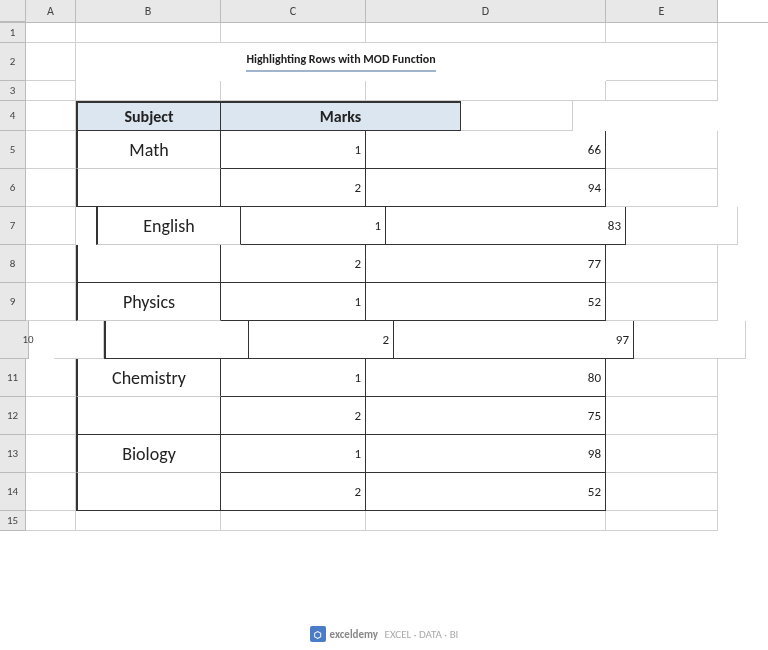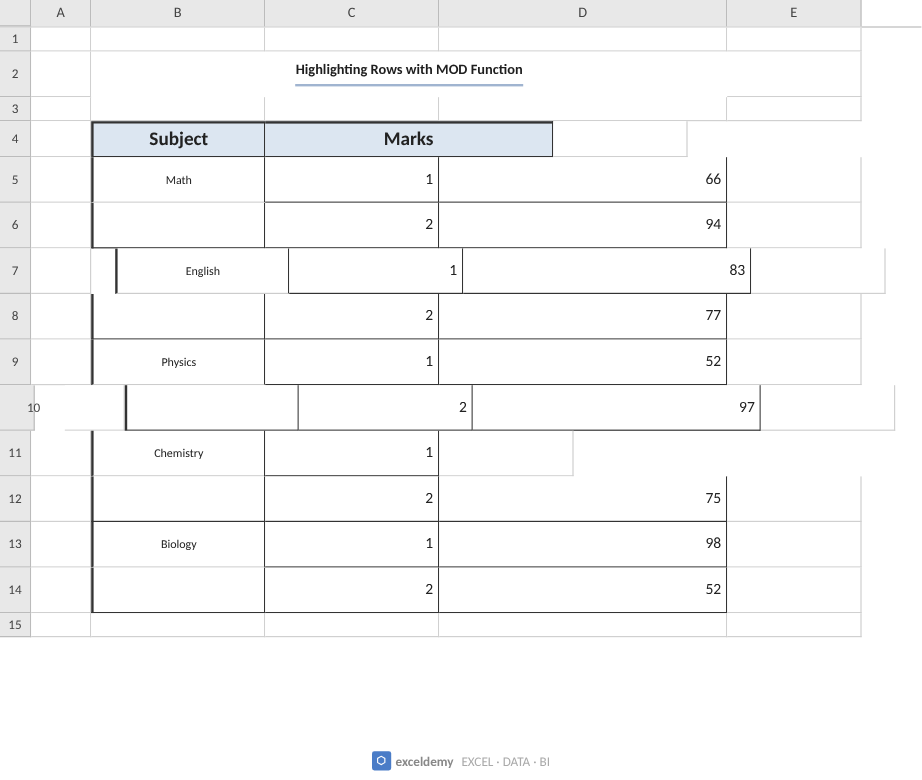--- a/index.html
+++ b/index.html
@@ -155,21 +155,21 @@
     .hdr-cell {
       background: #dce6f1;
       font-weight: bold;
       justify-content: center;
       font-size: 16px;
     }
 
     
     .subject-cell {
       justify-content: center;
-      font-size: 10px;
+      font-size: 18px;
     }
 
     
     .num-cell {
       justify-content: flex-end;
       font-size: 13px;
     }
 
     
     .watermark {
@@ -310,20 +310,21 @@
         <div class="cell col-b subject-cell tbl-border-left tbl-border-inner"></div>
         <div class="cell col-c num-cell tbl-border-inner">2</div>
         <div class="cell col-d num-cell tbl-border-right tbl-border-inner">97</div>
         <div class="cell col-e"></div>
       </div>
 
       <div class="grid-row rh-11">
         <div class="cell col-a"></div>
         <div class="cell col-b subject-cell tbl-border-left tbl-border-inner" style="border-bottom:1px solid #ccc !important;">Chemistry</div>
         <div class="cell col-c num-cell tbl-border-inner">1</div>
+        <div class="cell col-d num-cell tbl-border-right tbl-border-inner">80</div>
         <div class="cell col-e"></div>
       </div>
 
       <div class="grid-row rh-12">
         <div class="cell col-a"></div>
         <div class="cell col-b subject-cell tbl-border-left tbl-border-inner"></div>
         <div class="cell col-c num-cell tbl-border-inner">2</div>
         <div class="cell col-d num-cell tbl-border-right tbl-border-inner">75</div>
         <div class="cell col-e"></div>
       </div>

